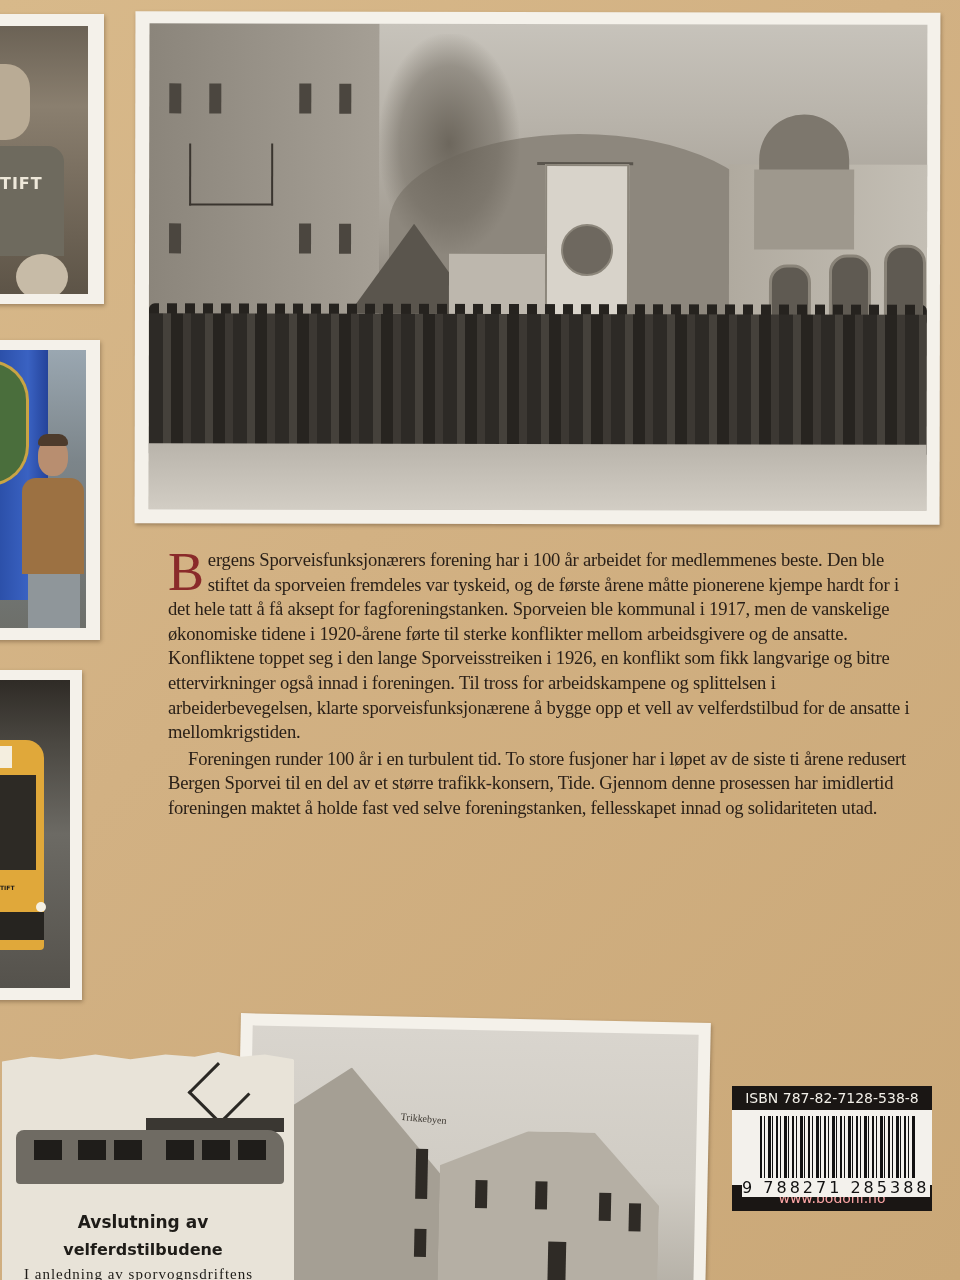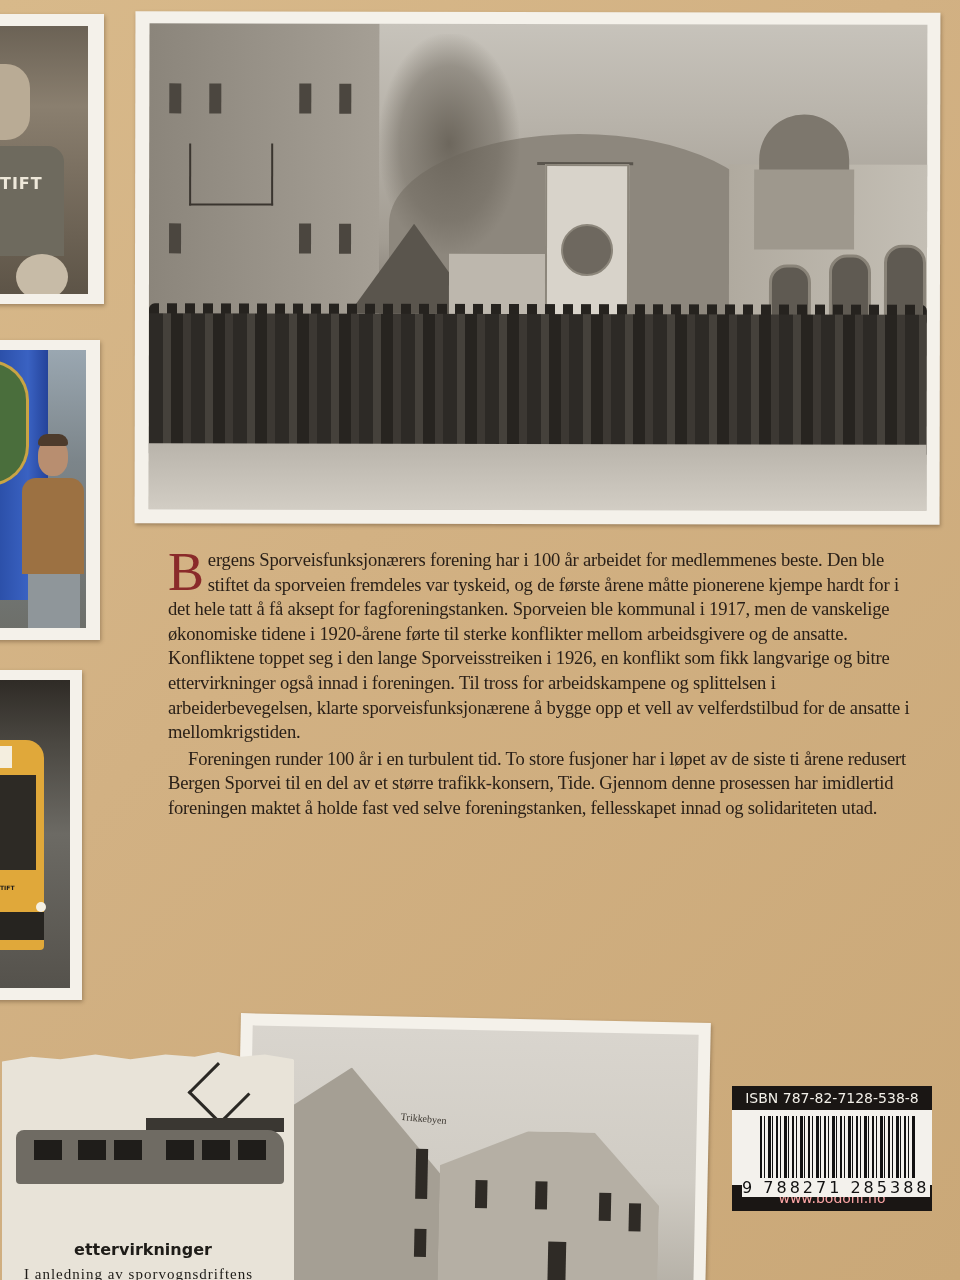--- a/index.html
+++ b/index.html
@@ -200,21 +200,22 @@
     <div class="pantograph"></div>
     <div class="tram-roof"></div>
     <div class="tram-body"></div>
     <div class="tram-win" style="left:18px"></div>
     <div class="tram-win" style="left:62px"></div>
     <div class="tram-win" style="left:98px"></div>
     <div class="tram-win" style="left:150px"></div>
     <div class="tram-win" style="left:186px"></div>
     <div class="tram-win" style="left:222px"></div>
   </div>
-  <div class="clip-title clip-t2">ettervirkninger</div>
+  <div class="clip-title clip-t1">Avslutning av</div>
+  <div class="clip-title clip-t2">velferdstilbudene</div>
   <div class="clip-body">I anledning av sporvognsdriftens</div>
 </div>
 
 <div id="isbn-block">
   <div class="isbn-top">ISBN 787-82-7128-538-8</div>
   <div class="barcode-area">
     <div class="bars"></div>
     <div class="bar-digits">9 788271 285388</div>
   </div>
   <div class="isbn-bottom">www.bodoni.no</div>

